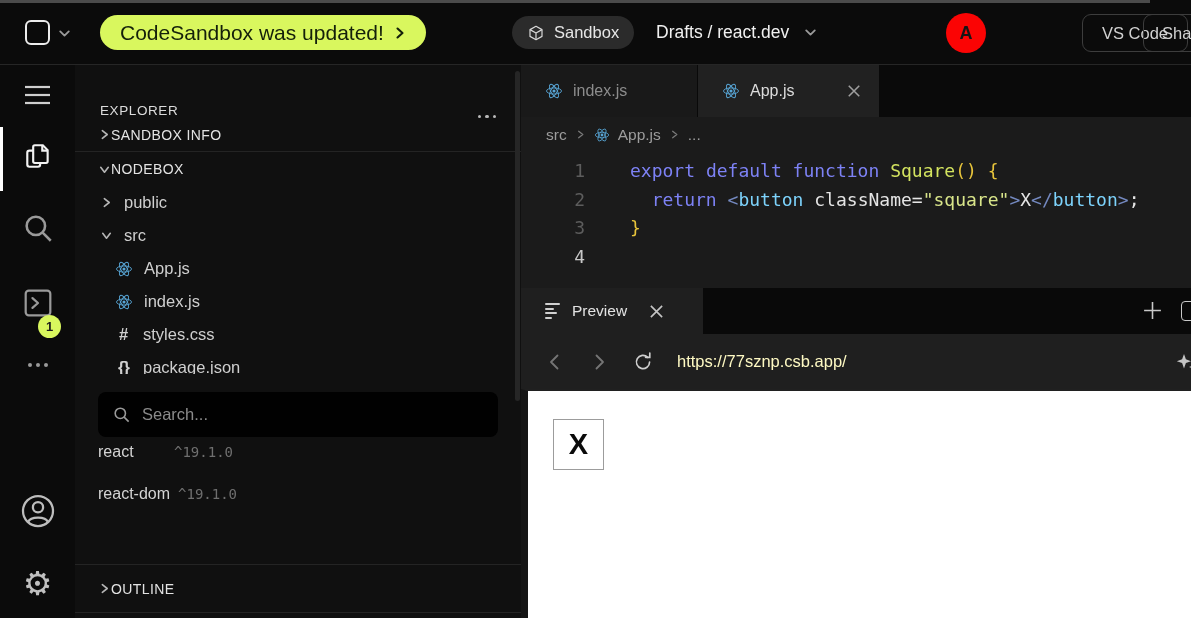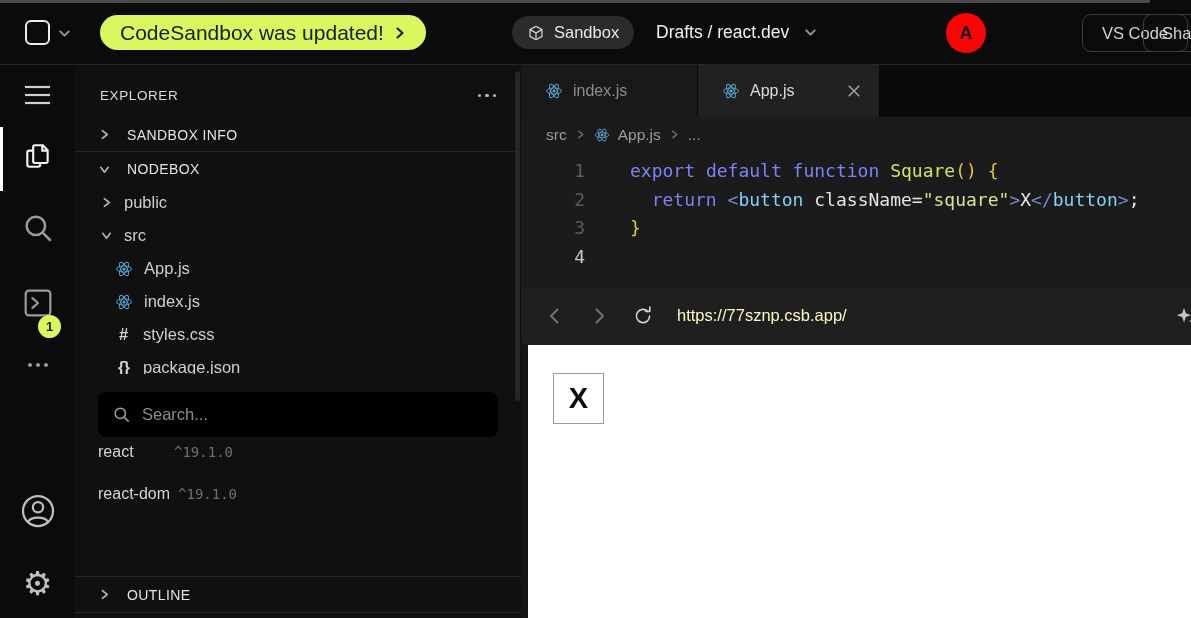--- a/index.html
+++ b/index.html
@@ -30,45 +30,45 @@
   .activitybar { position:relative; width:75px; background:#0b0b0b; flex:none; }
   .ab-item { position:absolute; left:0; width:75px; display:flex; align-items:center; justify-content:center; cursor:pointer; }
   .active-indicator { position:absolute; left:0; top:62px; width:3px; height:64px; background:#ffffff; }
   .badge-lime { position:absolute; left:38px; top:250px; width:23px; height:23px; border-radius:50%; background:#d9f75e; display:flex; align-items:center; justify-content:center; font-size:13px; font-weight:700; color:#1c1c1c; }
   .dots { display:flex; gap:4px; }
   .dots i { width:4px; height:4px; border-radius:50%; background:#9a9a9a; }
   .gear-glyph { font-family:"DejaVu Sans", sans-serif; font-size:33px; color:#c0c0c0; line-height:1; }
 
   
   .explorer { position:relative; width:446px; background:#101010; flex:none; display:flex; flex-direction:column; }
-  .exp-header { height:53px; display:flex; align-items:center; justify-content:space-between; padding:8px 25px 0 25px; }
+  .exp-header { height:53px; display:flex; align-items:flex-end; justify-content:space-between; padding:8px 25px 0 25px; }
   .exp-title { font-size:13.5px; letter-spacing:.6px; color:#dcdcdc; }
   .dots-h { display:flex; gap:4px; cursor:pointer; }
   .dots-h i { width:3.5px; height:3.5px; border-radius:50%; background:#b9b9b9; }
-  .section-row { height:34px; display:flex; align-items:center; gap:16px; padding-left:23px; cursor:pointer; }
+  .section-row { height:34px; display:flex; align-items:center; gap:0; padding-left:23px; cursor:pointer; }
   .section-row span { font-size:14px; letter-spacing:.4px; color:#e3e3e3; }
   .bdr-b { border-bottom:1px solid #242424; }
   .bdr-t { border-top:1px solid #242424; }
   .tree { height:188px; overflow:hidden; }
   .tree-row { height:33px; display:flex; align-items:center; gap:11px; padding-left:25px; cursor:pointer; }
   .tree-row.file { padding-left:40px; }
   .tree-row > span { font-size:16.5px; color:#cfcfcf; }
   .glyph-css { font-weight:700; font-size:16px; color:#5babd6; width:17px; text-align:center; }
   .glyph-json { font-weight:700; font-size:13.5px; color:#cbcb41; width:17px; text-align:center; letter-spacing:-1px; }
   .deps-header { height:30px; }
   .search-box { margin:18px 23px 0 23px; height:45px; background:#010101; border-radius:8px; display:flex; align-items:center; gap:11px; padding:0 14px; }
   .search-box input { flex:1; background:transparent; border:none; outline:none; color:#c2410c; font-size:16.5px; font-family:inherit; }
   .search-box input::placeholder { color:#8b8b8b; }
   .dep-row { height:30px; margin-top:0; display:flex; align-items:center; padding-left:23px; cursor:pointer; }
   .dep-row:first-of-type { margin-top:22px; }
   .dep-row + .dep-row { margin-top:12px; }
   .dep-name { display:inline-block; min-width:68px; font-size:16px; color:#d4d4d4; margin-right:8px; }
   .dep-version { font-family:"DejaVu Sans Mono", monospace; font-size:14px; color:#6f6f6f; }
   .exp-spacer { flex:1; }
-  .outline-row { height:37px; margin-bottom:5px; }
+  .outline-row { height:49px; margin-bottom:5px; }
   .exp-scrollbar { position:absolute; right:1px; top:6px; width:5px; height:330px; background:#262626; border-radius:3px; }
 
   
   .editor-col { width:670px; flex:none; display:flex; flex-direction:column; background:#0a0a0a; }
   .tabbar { height:52px; display:flex; background:#0a0a0a; flex:none; }
   .tab { display:flex; align-items:center; gap:10px; padding:0 18px 0 24px; cursor:pointer; border-right:1px solid #090909; }
   .tab .lbl { font-size:16px; }
   .tab-inactive { width:177px; background:#191919; }
   .tab-inactive .lbl { color:#8c8c8c; }
   .tab-active { width:182px; background:#212121; }
@@ -347,20 +347,42 @@
               <span class="line-num">3</span>
               <span class="line-content"><span class="tok-br">}</span></span>
             </div>
             <div class="code-line">
               <span class="line-num current">4</span>
               <span class="line-content"></span>
             </div>
           </div>
       </div>
 
+      <div class="preview-tabbar">
+        <div class="preview-tab">
+          <span class="list-icon">
+              <i class="li1"></i>
+              <i class="li2"></i>
+              <i class="li3"></i>
+              <i class="li4"></i>
+            </span>
+          <span class="lbl">Preview</span>
+          <span class="tab-close" style="margin-left:10px;">
+            <svg width="15" height="15" viewBox="0 0 12 12">
+                <path d="M1.5 1.5l9 9M10.5 1.5l-9 9" stroke="#c4c4c4" stroke-width="1.3"></path>
+              </svg>
+          </span>
+        </div>
+        <div class="pv-plus">
+          <svg width="21" height="21" viewBox="0 0 20 20">
+              <path d="M10 2v16M2 10h16" stroke="#c9c9c9" stroke-width="1.5"></path>
+            </svg>
+        </div>
+        <div class="pv-window"></div>
+      </div>
 
       <div class="browser-bar">
         <span class="nav-ic">
           <svg width="20" height="20" viewBox="0 0 20 20" fill="none">
               <path d="M12.5 3.5L6 10l6.5 6.5" stroke="#757575" stroke-width="1.8" stroke-linecap="round" stroke-linejoin="round"></path>
             </svg>
         </span>
         <span class="nav-ic">
           <svg width="20" height="20" viewBox="0 0 20 20" fill="none">
               <path d="M7.5 3.5L14 10l-6.5 6.5" stroke="#757575" stroke-width="1.8" stroke-linecap="round" stroke-linejoin="round"></path>

